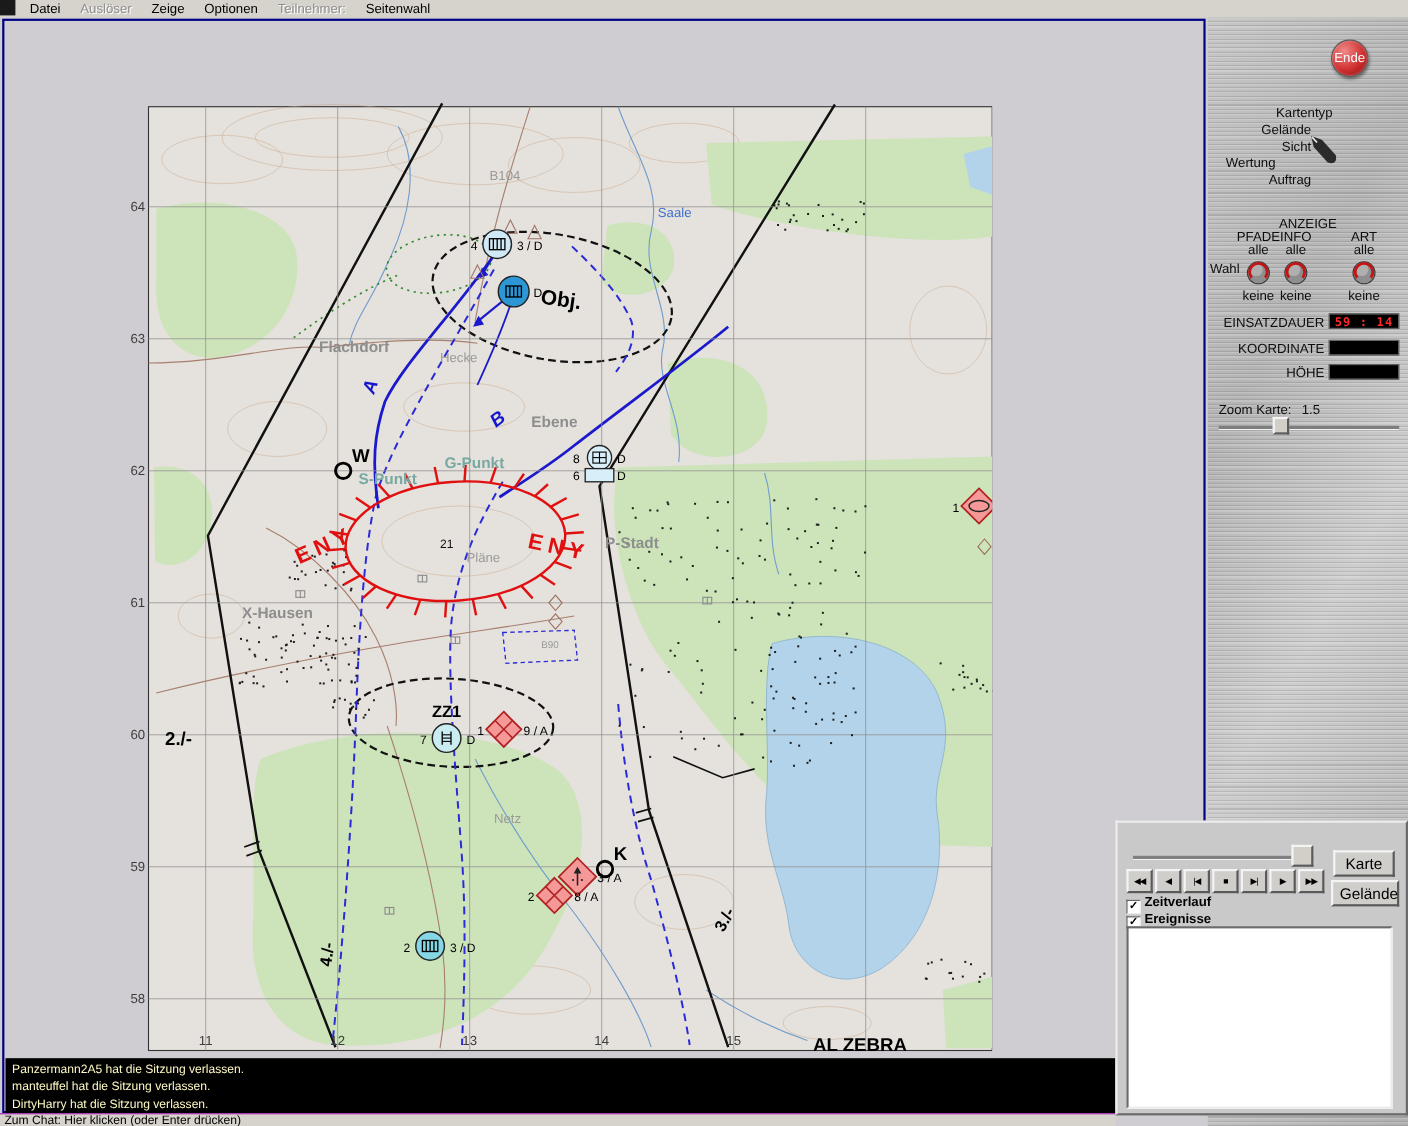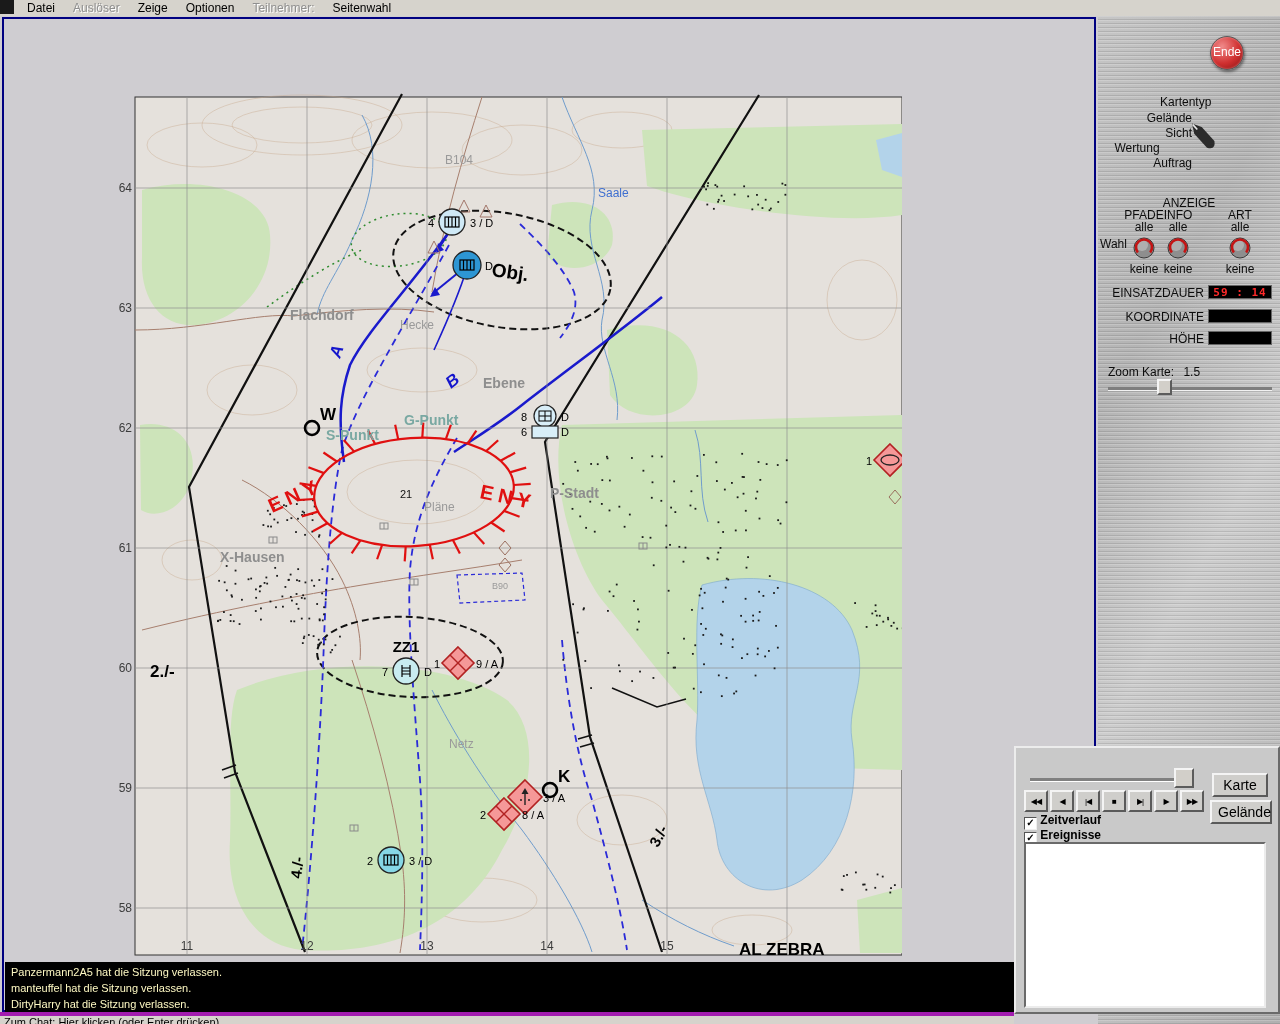--- a/index.html
+++ b/index.html
@@ -29,21 +29,21 @@
   .eny{fill:#e01010;font-weight:bold;font-size:20px;letter-spacing:5px;}
   .obj{fill:#000;font-weight:bold;font-size:19px;}
   .route{fill:#1515cc;font-weight:bold;font-style:italic;font-size:17px;}
   .unit-t{fill:#000;font-size:11px;}
   .ct{fill:none;stroke:#c9ab8e;stroke-width:.8;opacity:.55;}
   
   #chat-box{position:absolute;left:1px;top:943px;width:1009px;height:50px;background:#000;
             padding:2px 6px;box-sizing:border-box;}
   .chat-line{color:#fef9c3;font-size:11px;line-height:16px;white-space:nowrap;}
   #status-bar{position:absolute;left:0;top:1012px;width:1014px;height:12px;background:#d6d3cc;
-              font-size:11px;color:#000;padding-left:4px;border-top:4px solid #a21caf;box-sizing:border-box;}
+              font-size:11px;color:#000;padding-left:4px;border-top:1px solid #a21caf;box-sizing:border-box;}
   
   #control-panel{position:absolute;left:1098px;top:16px;width:182px;height:1008px;color:#0d0d0d;
      background:
        repeating-linear-gradient(180deg,rgba(255,255,255,.18) 0 1px,rgba(0,0,0,0) 1px 3px,rgba(0,0,0,.10) 3px 4px),
        linear-gradient(120deg,#c6c6c6 0%,#b4b4b4 30%,#cdcdcd 55%,#b0b0b0 100%);
      font-size:12px;}
   .rp-abs{position:absolute;}
   #ende-button{position:absolute;left:112px;top:20px;width:32px;height:32px;border-radius:50%;
      background:radial-gradient(circle at 35% 30%,#f08a8a,#d03030 55%,#8c1212 95%);
      border:1px solid #5a5a5a;color:#fff;font-size:12px;text-align:center;line-height:31px;

